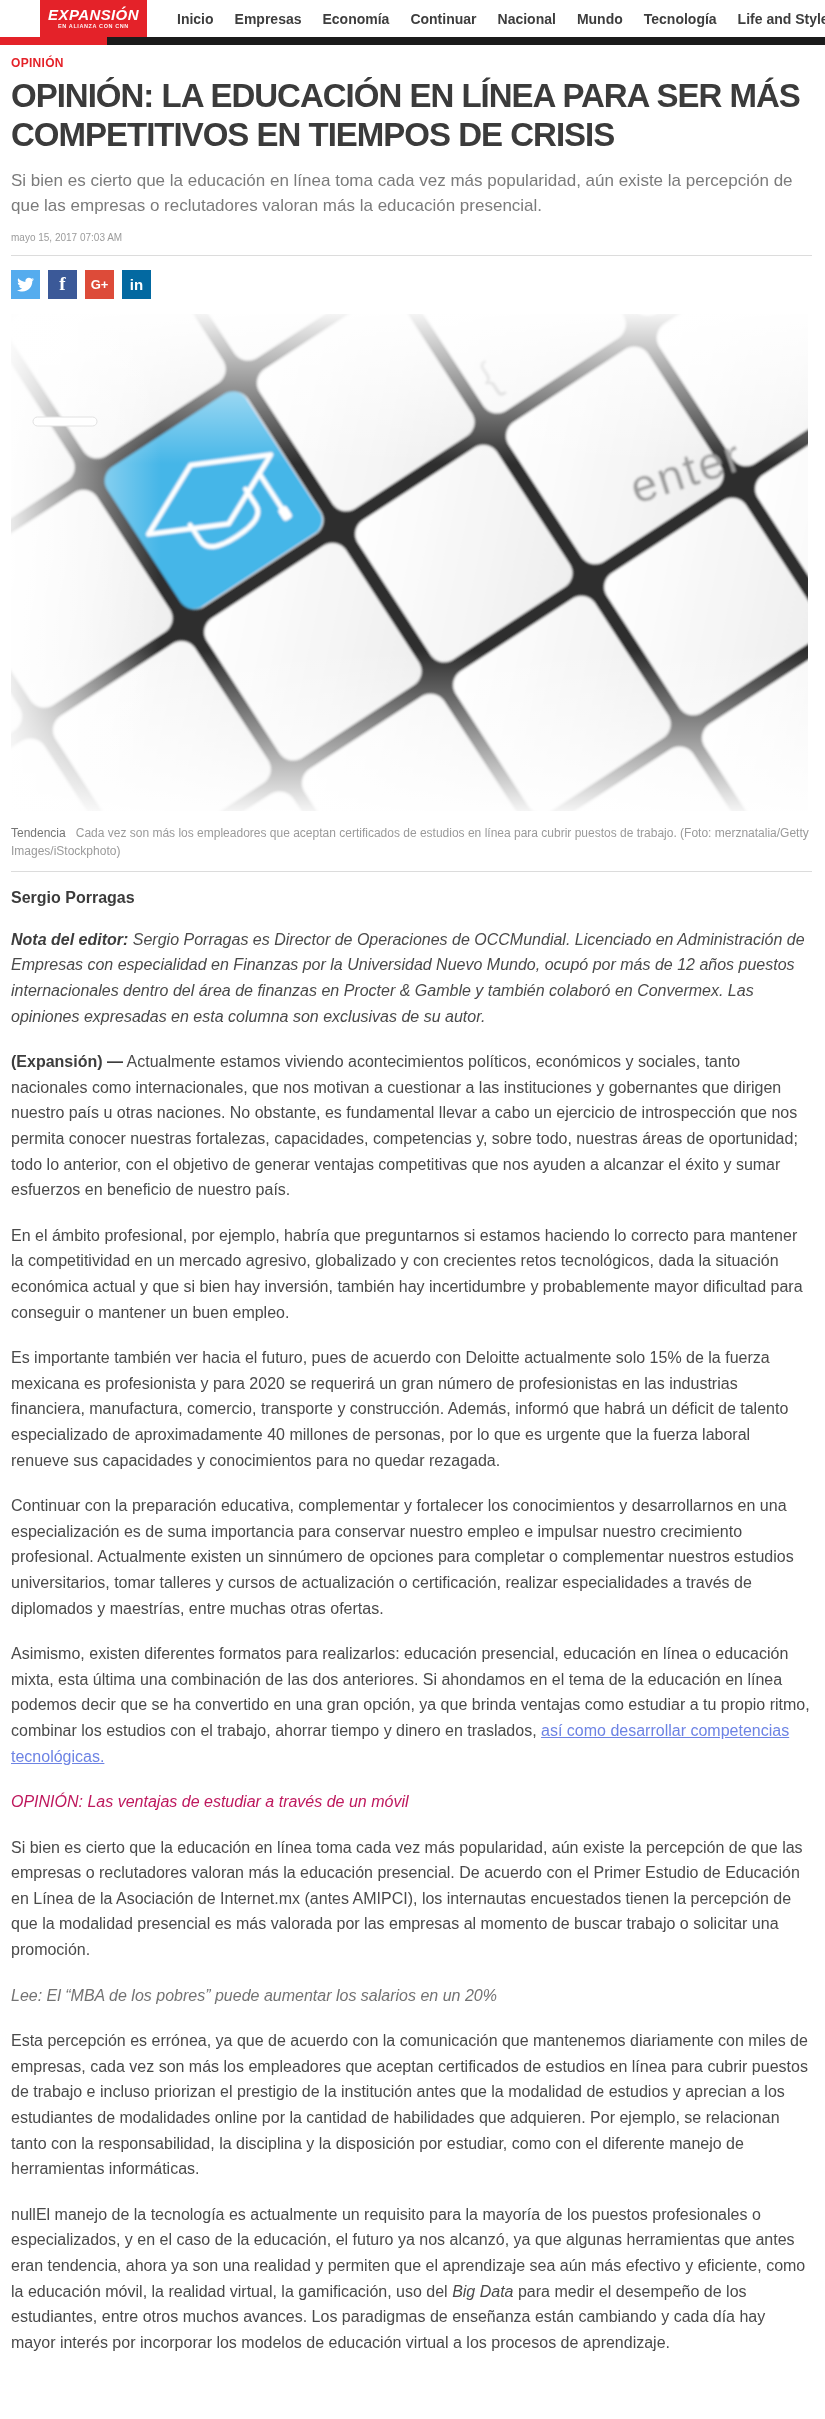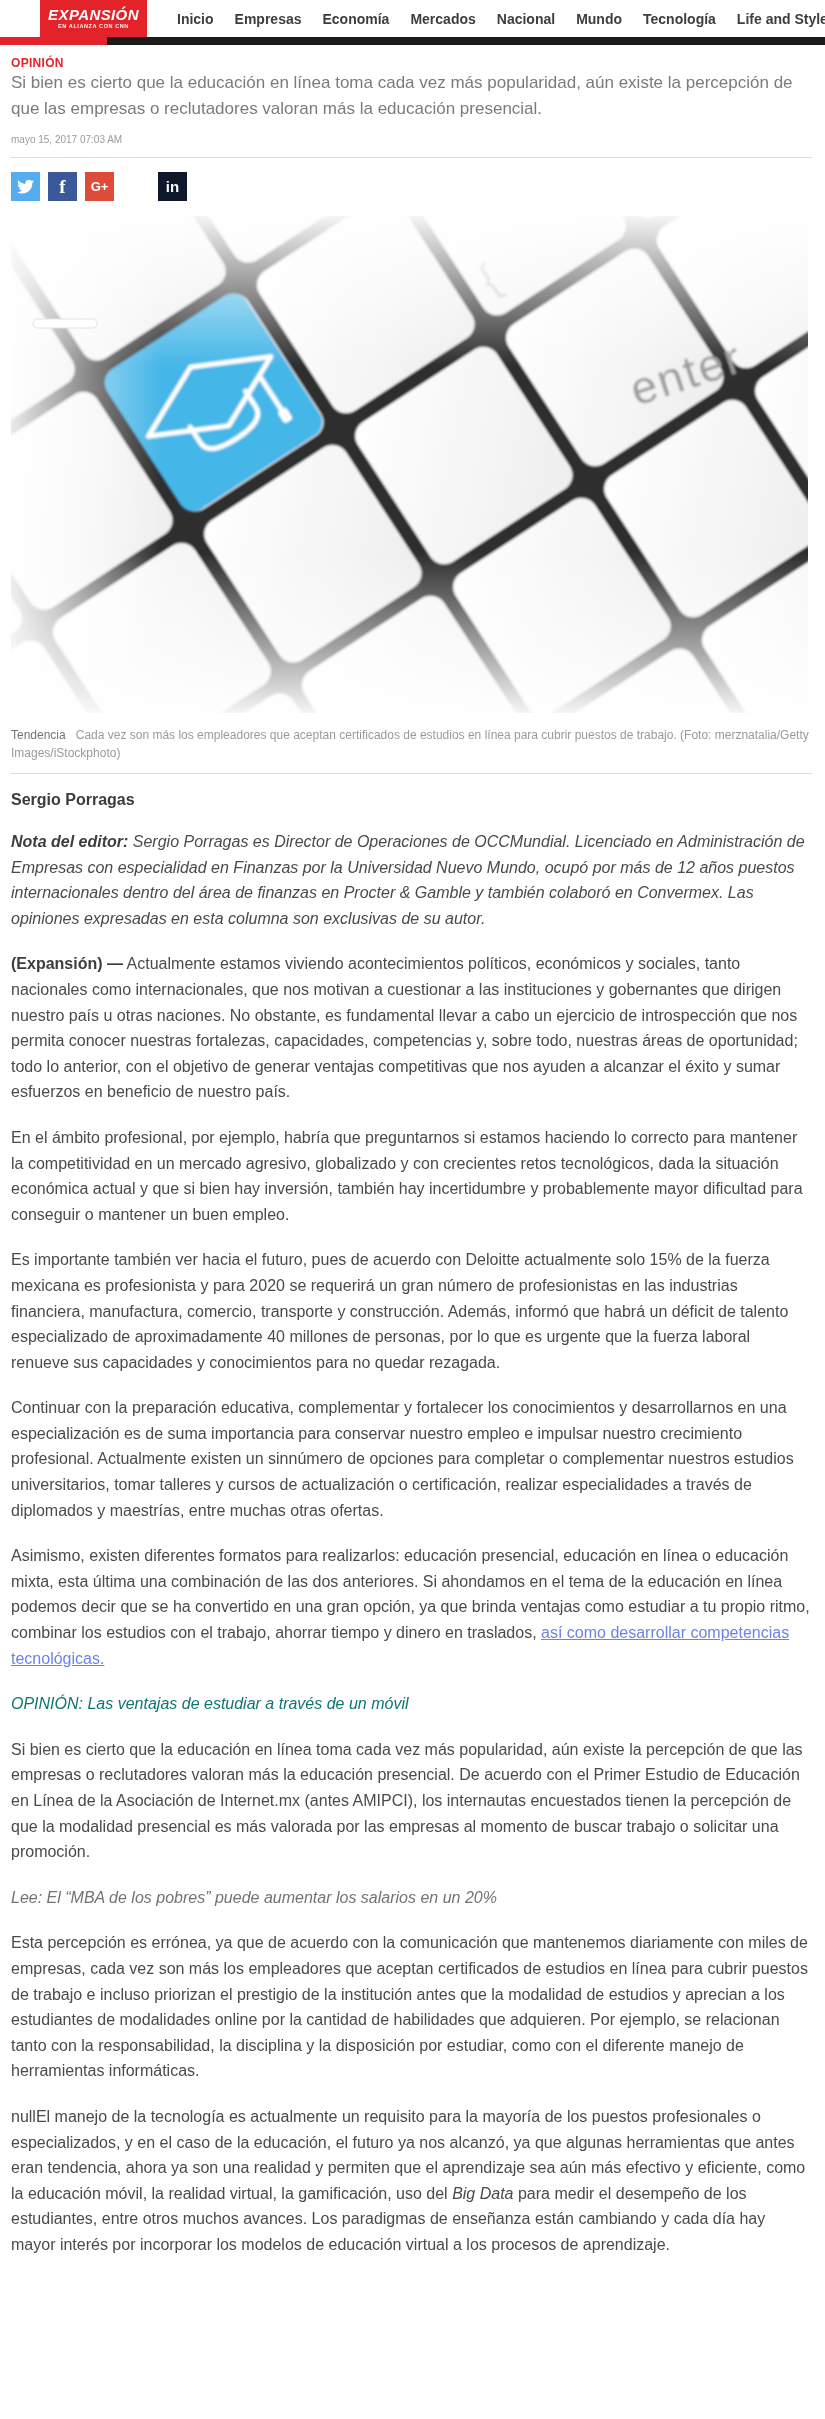--- a/index.html
+++ b/index.html
@@ -56,54 +56,55 @@
 
 <div class="header">
   <div class="logo" style="background: rgb(228, 34, 41);">
     <div class="logo-main">EXPANSIÓN</div>
     <div class="logo-sub">EN ALIANZA CON CNN</div>
   </div>
   <nav class="nav">
     <span class="nav-item">Inicio</span>
     <span class="nav-item">Empresas</span>
     <span class="nav-item">Economía</span>
-    <span class="nav-item">Mercados</span>
+    <span class="nav-item">Continuar</span>
     <span class="nav-item">Nacional</span>
     <span class="nav-item">Mundo</span>
     <span class="nav-item">Tecnología</span>
     <span class="nav-item">Life and Style</span>
     <span class="nav-item">Videos</span>
   </nav>
 </div>
 <div class="topbar">
   <div class="topbar-red" style="background: rgb(228, 34, 41);"></div>
   <div class="topbar-dark"></div>
 </div>
 
 <div class="content">
 
   <div class="kicker" style="color: rgb(228, 34, 41);">OPINIÓN</div>
+  <h1 class="title">OPINIÓN: LA EDUCACIÓN EN LÍNEA PARA SER MÁS COMPETITIVOS EN TIEMPOS DE CRISIS</h1>
   <div class="dek">Si bien es cierto que la educación en línea toma cada vez más popularidad, aún existe la percepción de que las empresas o reclutadores valoran más la educación presencial.</div>
   <div class="date">mayo 15, 2017 07:03 AM</div>
 
   <hr class="rule">
 
   <div class="social">
     <div class="social-btn" style="background: rgb(85, 172, 238);">
       <svg width="17" height="17" viewBox="0 0 24 24" fill="#fff">
           <path d="M24 4.6c-.9.4-1.8.6-2.8.8 1-.6 1.8-1.6 2.2-2.7-1 .6-2 1-3.1 1.2C19.4 2.9 18.1 2.3 16.7 2.3c-2.7 0-4.9 2.2-4.9 4.9 0 .4 0 .8.1 1.1-4.1-.2-7.7-2.2-10.1-5.1-.4.7-.7 1.6-.7 2.5 0 1.7.9 3.2 2.2 4.1-.8 0-1.6-.2-2.2-.6v.1c0 2.4 1.7 4.4 3.9 4.8-.4.1-.8.2-1.3.2-.3 0-.6 0-.9-.1.6 2 2.4 3.4 4.6 3.4-1.7 1.3-3.8 2.1-6.1 2.1-.4 0-.8 0-1.2-.1 2.2 1.4 4.8 2.2 7.5 2.2 9.1 0 14-7.5 14-14v-.6c1-.7 1.8-1.6 2.5-2.6z"></path>
         </svg>
     </div>
     <div class="social-btn" style="background: rgb(59, 89, 152);">
       <span class="fb-glyph">f</span>
     </div>
     <div class="social-btn" style="background: rgb(221, 75, 57);">
       <span class="gp-glyph">G+</span>
     </div>
-    <div class="social-btn" style="background: #0f172a; margin-left: 36px;">
+    <div class="social-btn" style="background: #0369a1;">
       <span class="li-glyph">in</span>
     </div>
   </div>
 
   <figure class="hero">
     <svg width="797" height="497" viewBox="0 0 797 497">
       <defs>
         <linearGradient id="bgGrad" x1="0" y1="0" x2="1" y2="1">
           <stop offset="0" stop-color="#ffffff"></stop>
             <stop offset="1" stop-color="#ededed"></stop>
@@ -172,21 +173,21 @@
 
   <p class="body">En el ámbito profesional, por ejemplo, habría que preguntarnos si estamos haciendo lo correcto para mantener la competitividad en un mercado agresivo, globalizado y con crecientes retos tecnológicos, dada la situación económica actual y que si bien hay inversión, también hay incertidumbre y probablemente mayor dificultad para conseguir o mantener un buen empleo.</p>
 
 
   <p class="body">Es importante también ver hacia el futuro, pues de acuerdo con Deloitte actualmente solo 15% de la fuerza mexicana es profesionista y para 2020 se requerirá un gran número de profesionistas en las industrias financiera, manufactura, comercio, transporte y construcción. Además, informó que habrá un déficit de talento especializado de aproximadamente 40 millones de personas, por lo que es urgente que la fuerza laboral renueve sus capacidades y conocimientos para no quedar rezagada.</p>
 
   <p class="body">Continuar con la preparación educativa, complementar y fortalecer los conocimientos y desarrollarnos en una especialización es de suma importancia para conservar nuestro empleo e impulsar nuestro crecimiento profesional. Actualmente existen un sinnúmero de opciones para completar o complementar nuestros estudios universitarios, tomar talleres y cursos de actualización o certificación, realizar especialidades a través de diplomados y maestrías, entre muchas otras ofertas.</p>
 
   <p class="body"><span>Asimismo, existen diferentes formatos para realizarlos: educación presencial, educación en línea o educación mixta, esta última una combinación de las dos anteriores. Si ahondamos en el tema de la educación en línea podemos decir que se ha convertido en una gran opción, ya que brinda ventajas como estudiar a tu propio ritmo, combinar los estudios con el trabajo, ahorrar tiempo y dinero en traslados, </span><a class="inline-link" style="color: rgb(109, 131, 228);">así como desarrollar competencias tecnológicas.</a></p>
 
-  <a class="story-link" style="color: #0f766e;">OPINIÓN: Las ventajas de estudiar a través de un móvil</a>
+  <a class="story-link" style="color: #be185d;">OPINIÓN: Las ventajas de estudiar a través de un móvil</a>
 
   <p class="body">Si bien es cierto que la educación en línea toma cada vez más popularidad, aún existe la percepción de que las empresas o reclutadores valoran más la educación presencial. De acuerdo con el Primer Estudio de Educación en Línea de la Asociación de Internet.mx (antes AMIPCI), los internautas encuestados tienen la percepción de que la modalidad presencial es más valorada por las empresas al momento de buscar trabajo o solicitar una promoción.</p>
 
   <a class="story-link" style="color: #737373;">Lee: El “MBA de los pobres” puede aumentar los salarios en un 20%</a>
 
   <p class="body">Esta percepción es errónea, ya que de acuerdo con la comunicación que mantenemos diariamente con miles de empresas, cada vez son más los empleadores que aceptan certificados de estudios en línea para cubrir puestos de trabajo e incluso priorizan el prestigio de la institución antes que la modalidad de estudios y aprecian a los estudiantes de modalidades online por la cantidad de habilidades que adquieren. Por ejemplo, se relacionan tanto con la responsabilidad, la disciplina y la disposición por estudiar, como con el diferente manejo de herramientas informáticas.</p>
 
   <p class="body"><span>nullEl manejo de la tecnología es actualmente un requisito para la mayoría de los puestos profesionales o especializados, y en el caso de la educación, el futuro ya nos alcanzó, ya que algunas herramientas que antes eran tendencia, ahora ya son una realidad y permiten que el aprendizaje sea aún más efectivo y eficiente, como la educación móvil, la realidad virtual, la gamificación, uso del </span><span class="it">Big Data</span><span> para medir el desempeño de los estudiantes, entre otros muchos avances. Los paradigmas de enseñanza están cambiando y cada día hay mayor interés por incorporar los modelos de educación virtual a los procesos de aprendizaje.</span></p>
 
 </div>

